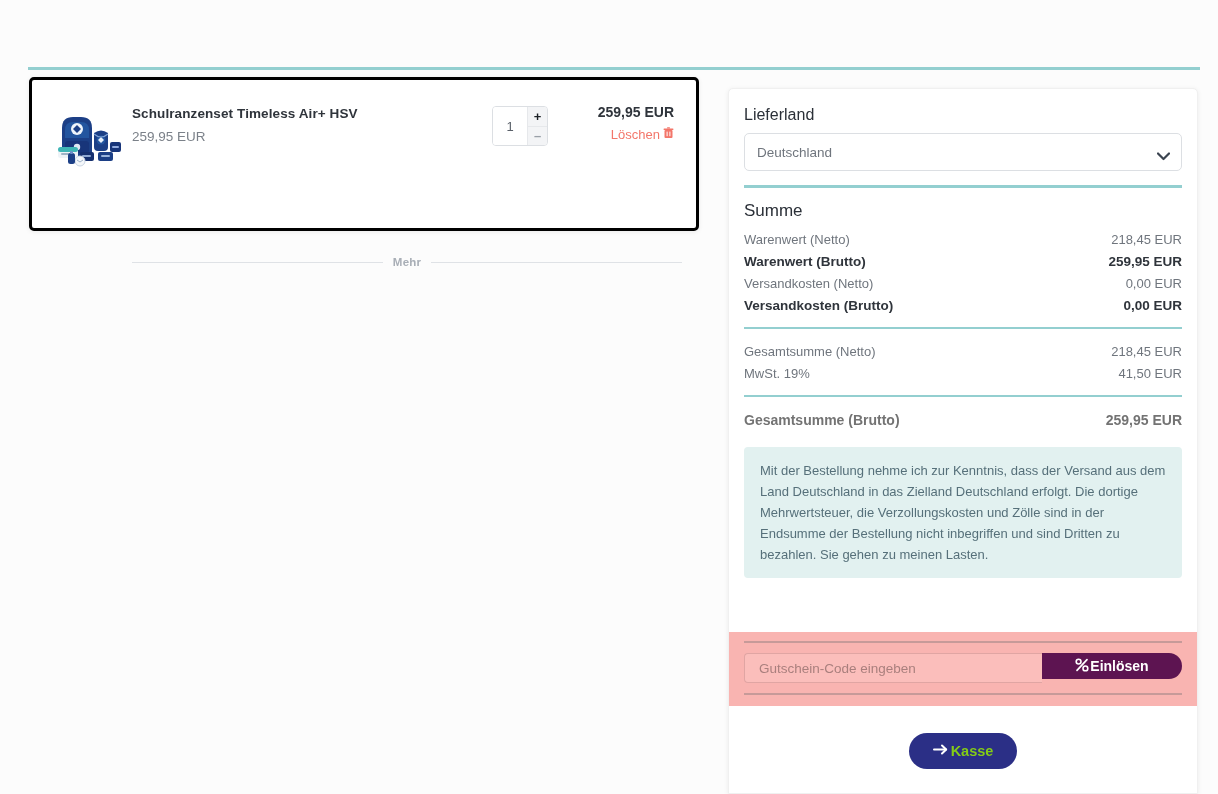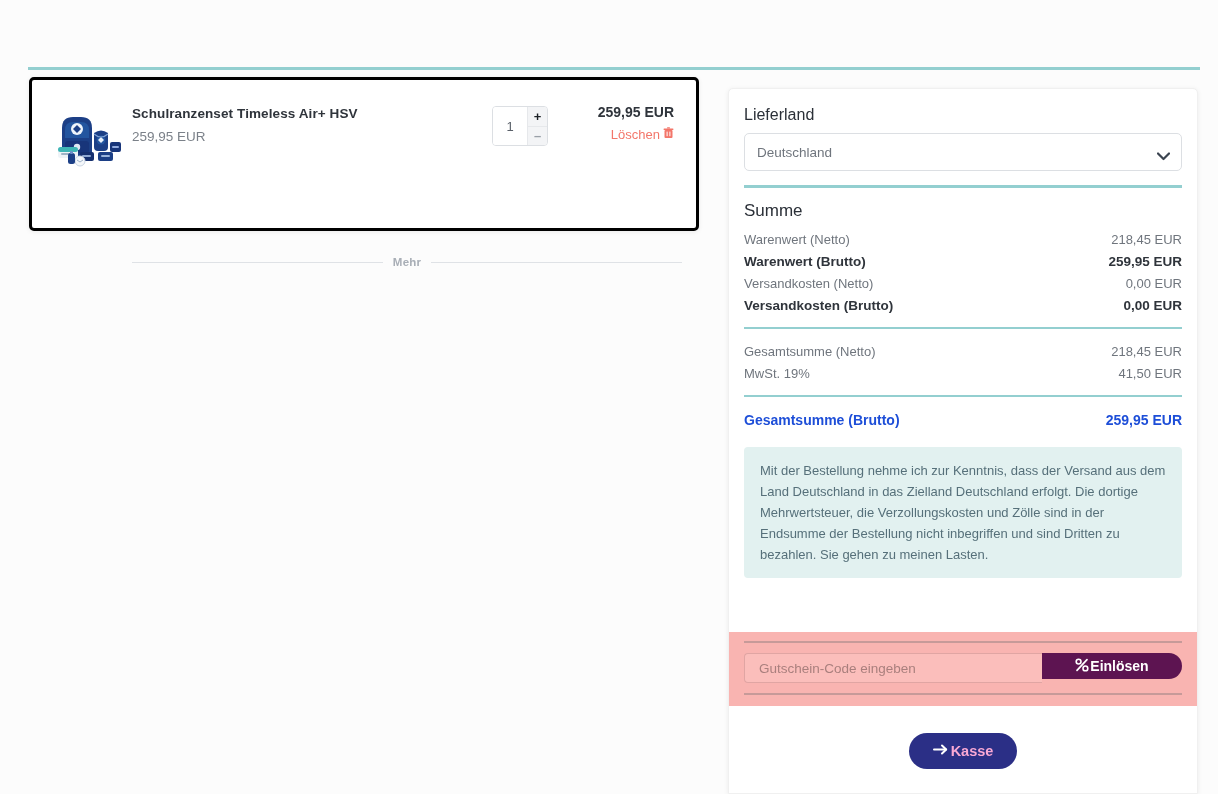--- a/index.html
+++ b/index.html
@@ -120,21 +120,21 @@
     font-size: 17px; color: #2b3038; font-weight: 400;
     margin: 13px 0 7px 0;
   }
   .row {
     display: flex; justify-content: space-between; align-items: baseline;
     font-size: 13px; padding: 3.5px 0;
   }
   .row .k { color: #6f757d; }
   .row .v { color: #6f757d; }
   .row.bold .k, .row.bold .v { color: #2f343b; font-weight: bold; font-size: 13.5px; }
-  .row.total .k, .row.total .v { color: #1d4ed8; font-weight: bold; font-size: 14px; }
+  .row.total .k, .row.total .v { color: #737373; font-weight: bold; font-size: 14px; }
   .thin-teal { height: 2px; background: #93cfd0; margin: 11px 0; }
 
   .notice {
     background: #e2f1f0; color: #56707a;
     border-radius: 4px; padding: 13px 16px;
     font-size: 13px; line-height: 1.62; margin-top: 16px;
   }
 
   .coupon-band {
     position: absolute; left: 0; right: 0;
@@ -158,21 +158,21 @@
     font-size: 14px; font-weight: bold; cursor: pointer;
     display: flex; align-items: center; justify-content: center; gap: 1px;
     font-family: "Liberation Sans", sans-serif;
   }
 
   .checkout-wrap {
     position: absolute; left: 0; right: 0; bottom: 24px;
     display: flex; justify-content: center;
   }
   .checkout-btn {
-    background: #2b2f86; color: #f9a8d4; border: 0;
+    background: #2b2f86; color: #84cc16; border: 0;
     border-radius: 22px; height: 36px; padding: 0 24px;
     font-size: 14.5px; font-weight: bold; cursor: pointer;
     display: flex; align-items: center; gap: 2px;
     font-family: "Liberation Sans", sans-serif;
   }
 </style>
 </head>
 <body>
 
 <div class="page">

